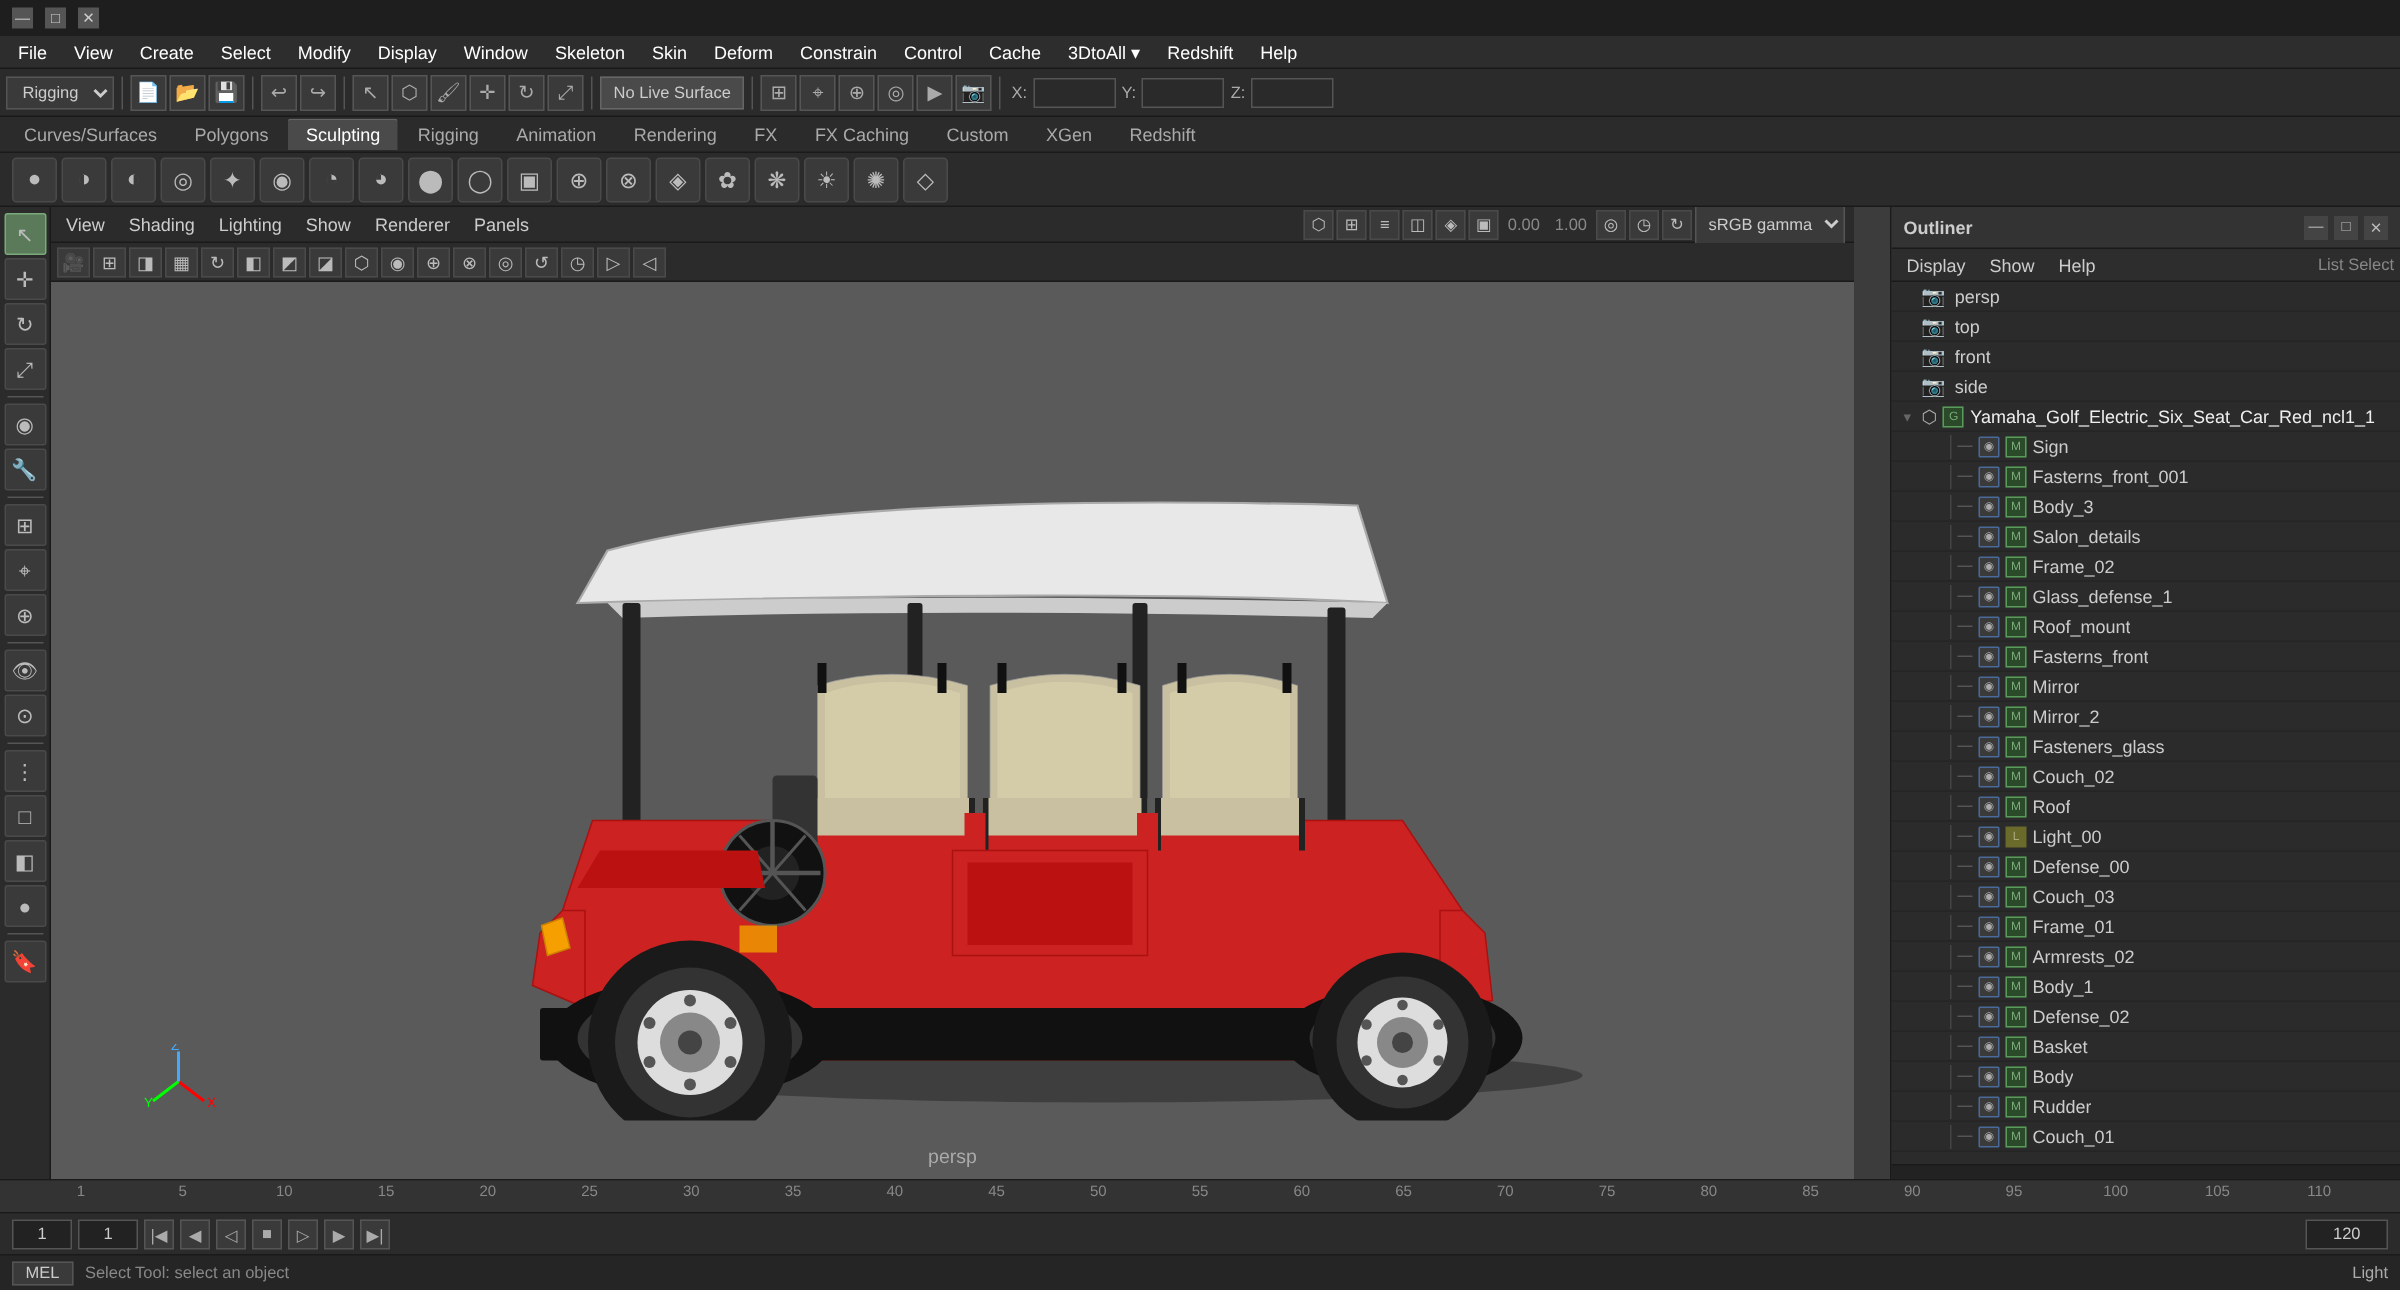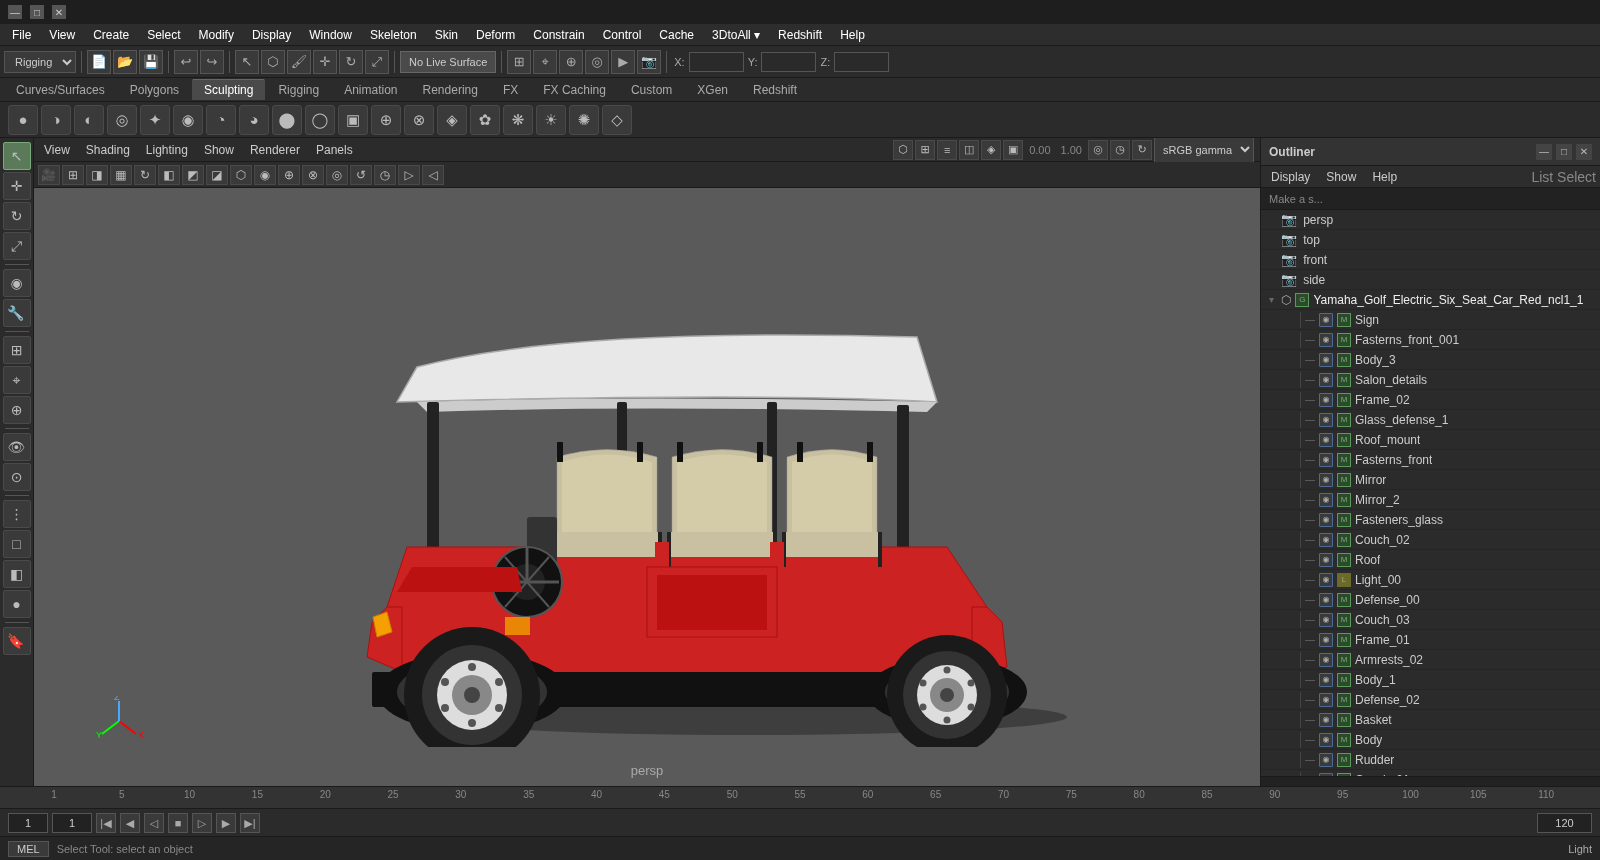--- a/index.html
+++ b/index.html
@@ -231,20 +231,21 @@
       justify-content: center;
     }
 
     
     #outliner-panel {
       width: 340px;
       background: #2b2b2b;
       display: flex;
       flex-direction: column;
       border-left: 1px solid #1a1a1a;
+      margin-left: 24px;
     }
     #outliner-titlebar {
       height: 28px;
       background: #333;
       display: flex;
       align-items: center;
       justify-content: space-between;
       padding: 0 8px;
       border-bottom: 1px solid #1a1a1a;
     }
@@ -759,24 +760,21 @@
         <div class="panel-btns">
           <button class="panel-btn">—</button>
           <button class="panel-btn">□</button>
           <button class="panel-btn">✕</button>
         </div>
       </div>
       <div id="outliner-menu">
         <span class="out-menu-item">Display</span>
         <span class="out-menu-item">Show</span>
         <span class="out-menu-item">Help</span>
-        <span style="margin-left:auto;color:#888;font-size:14px;">List  Select</span>
-      </div>
-      <div id="outliner-search">
-        <span class="out-filter-btn">Make a s...</span>
+        <span style="margin-left:auto;color:#888;font-size:11px;">List  Select</span>
       </div>
       <div id="outliner-list">
 
       <div class="outliner-row out-depth-1">
       <span class="out-expand"> </span>
       <span style="color:#888;margin-right:6px;font-size:13px;">📷</span>
       <span class="out-label">persp</span>
     </div>
           <div class="outliner-row out-depth-1">
       <span class="out-expand"> </span>

